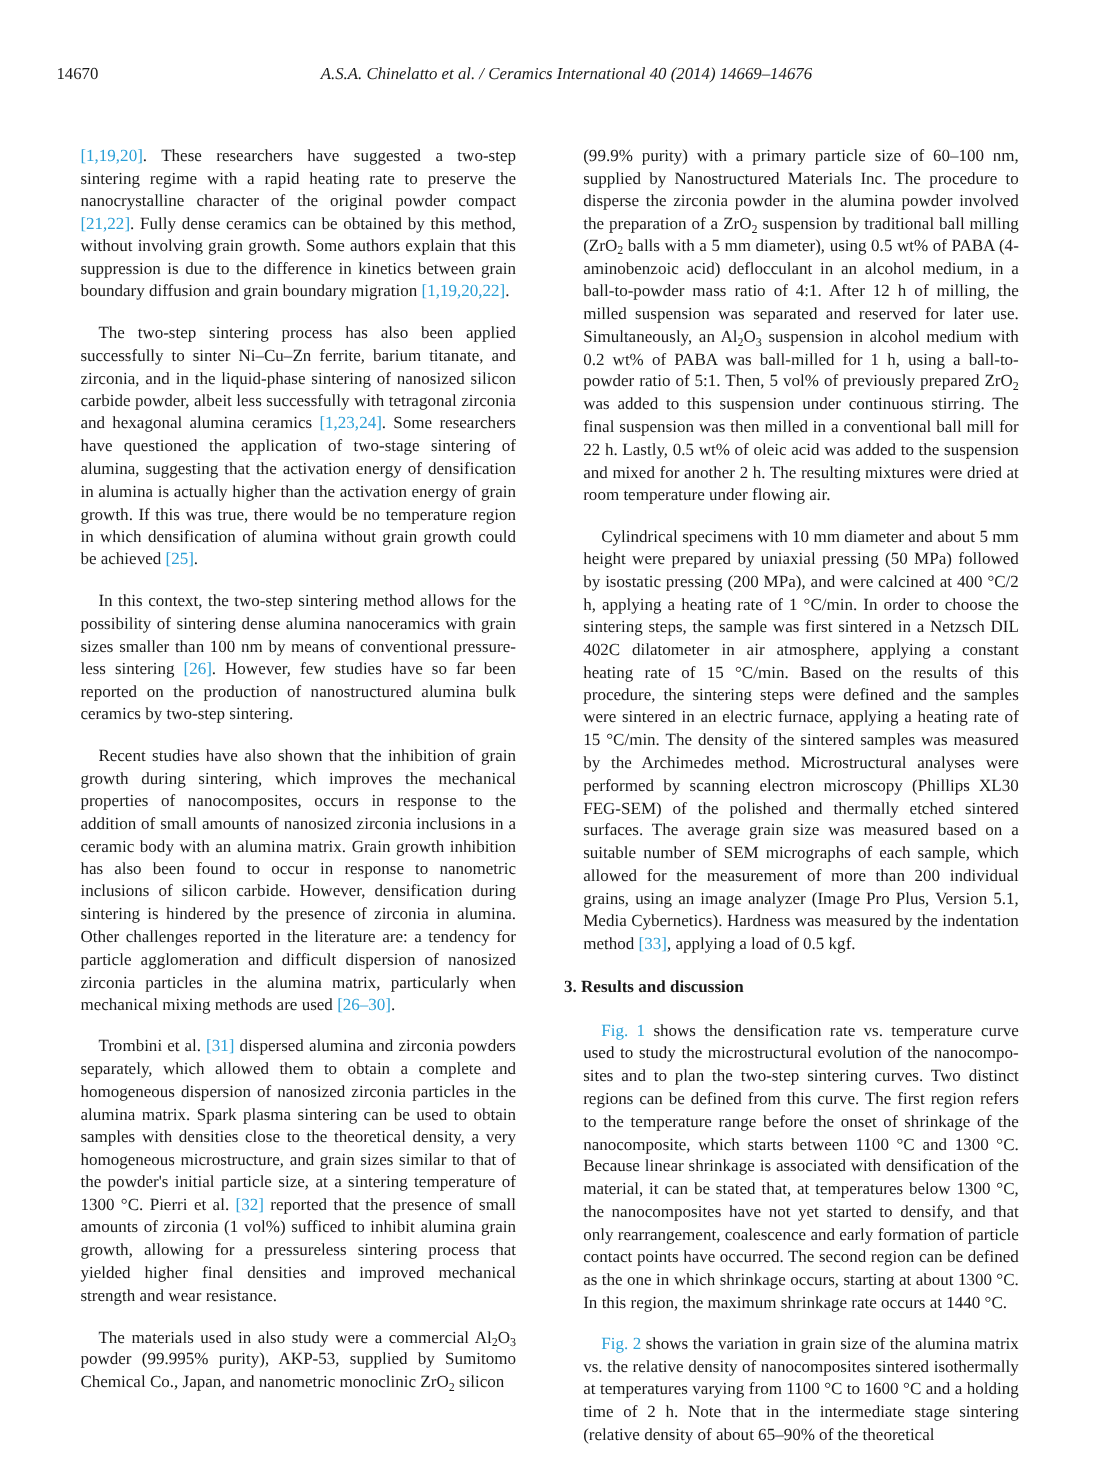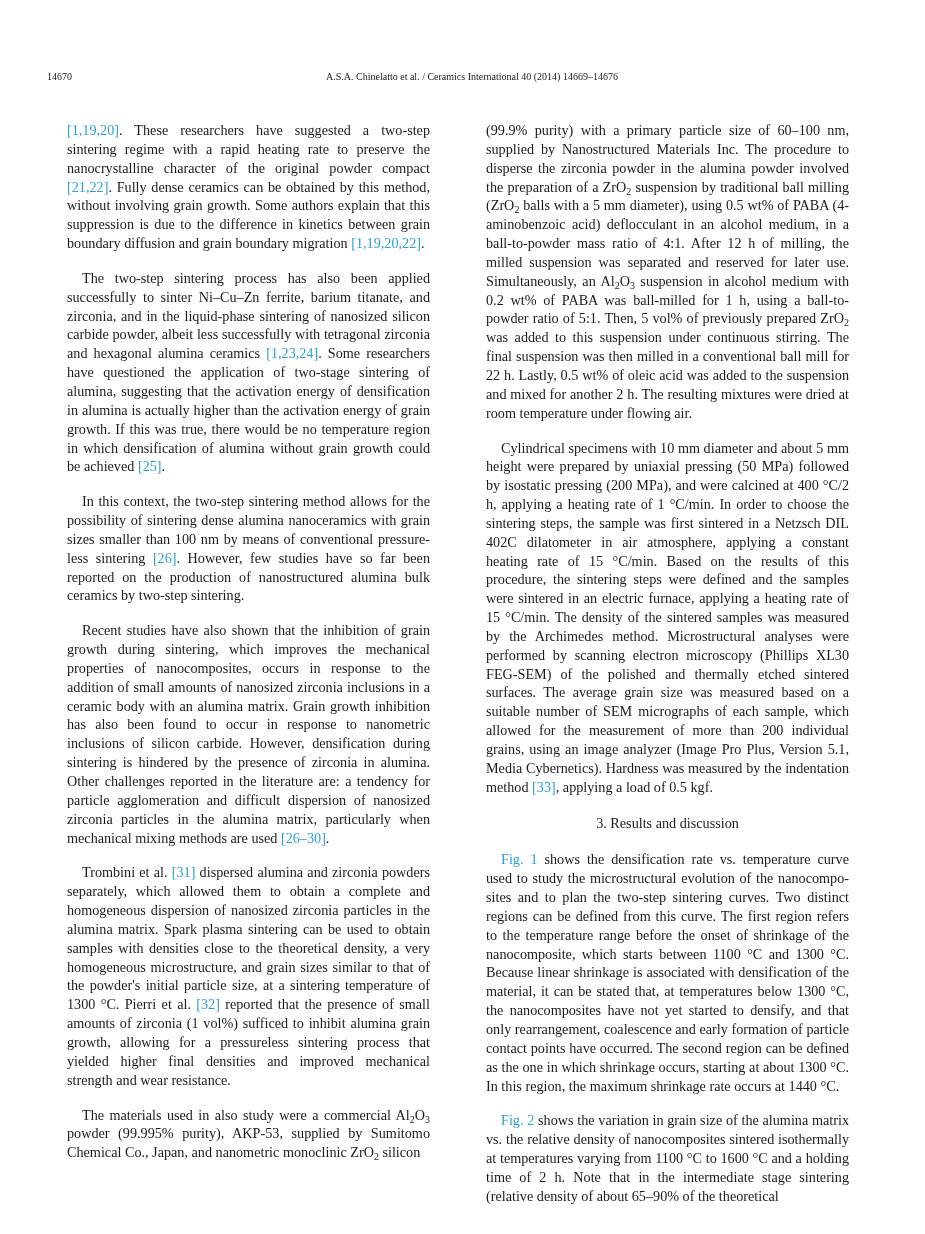--- a/index.html
+++ b/index.html
@@ -2,38 +2,38 @@
 <html><head>
 <meta charset="utf-8">
 <style>
   html, body { margin: 0; padding: 0; background: #ffffff; }
   body {
     width: 925px; height: 1234px; position: relative; overflow: hidden;
     font-family: "Liberation Serif", "DejaVu Serif", serif;
     color: #1a1a1a;
   }
   .header {
-    position: absolute; top: 71px; left: 47px; width: 830px; height: 18px;
-    font-size: 10px;
+    position: absolute; top: 55px; left: 47px; width: 830px; height: 18px;
+    font-size: 14px;
   }
   .page-num { position: absolute; left: 0; top: 0; }
-  .running-head { position: absolute; left: 0; right: 0; top: 0; text-align: center; padding-left: 20px; }
+  .running-head { position: absolute; left: 0; right: 0; top: 0; text-align: center; font-style: italic; padding-left: 20px; }
   .col {
     position: absolute; top: 105px; width: 395px;
     font-size: 14.2px; line-height: 18.85px; text-align: justify;
     hyphens: manual;
   }
   .col.left { left: 51px; }
   .col.right { left: 470px; }
   .col p { margin: 16px; text-indent: 0; }
   .col p.ind { text-indent: 15px; }
   .link { color: #2a9fd6; cursor: pointer; }
   h2.sec {
-    font-size: 14.2px; font-weight: normal; margin: 17px 0 18px 0; line-height: 18.85px;
-    text-align: center;
+    font-size: 14.2px; font-weight: bold; margin: 17px 0 18px 0; line-height: 18.85px;
+    text-align: left;
   }
   sub { font-size: 10px; vertical-align: -3px; line-height: 0; }
 </style>
 </head>
 <body>
 
 <div class="header">
   <span class="page-num">14670</span>
   <span class="running-head">A.S.A. Chinelatto et al. / Ceramics International 40 (2014) 14669–14676</span>
 </div>

